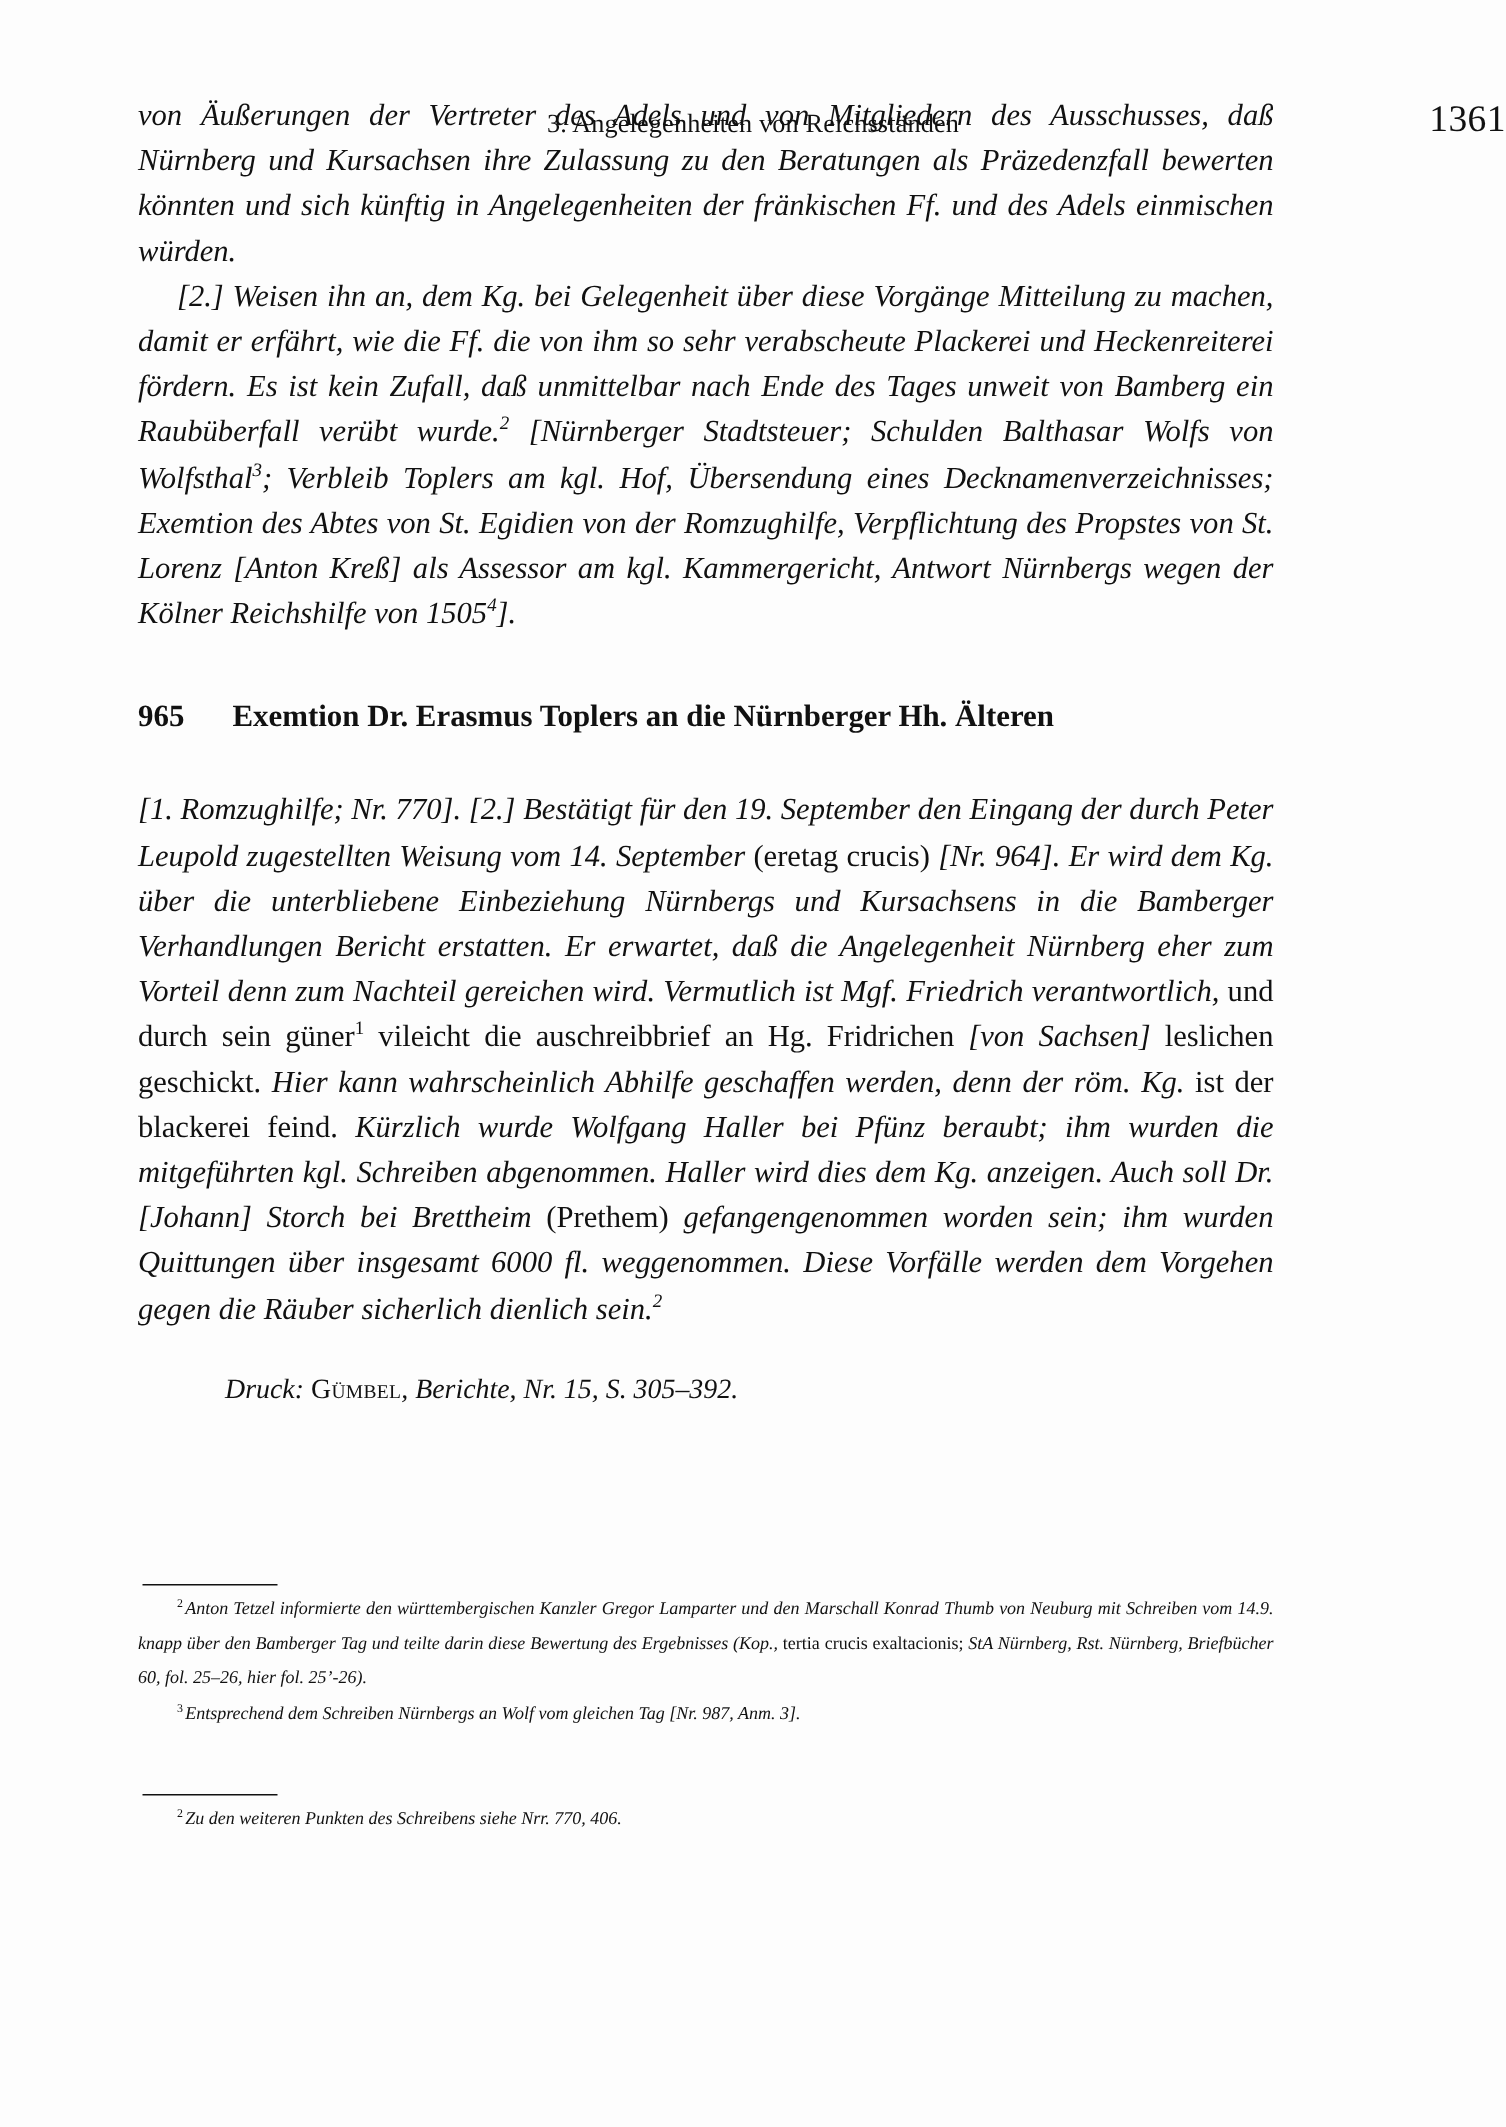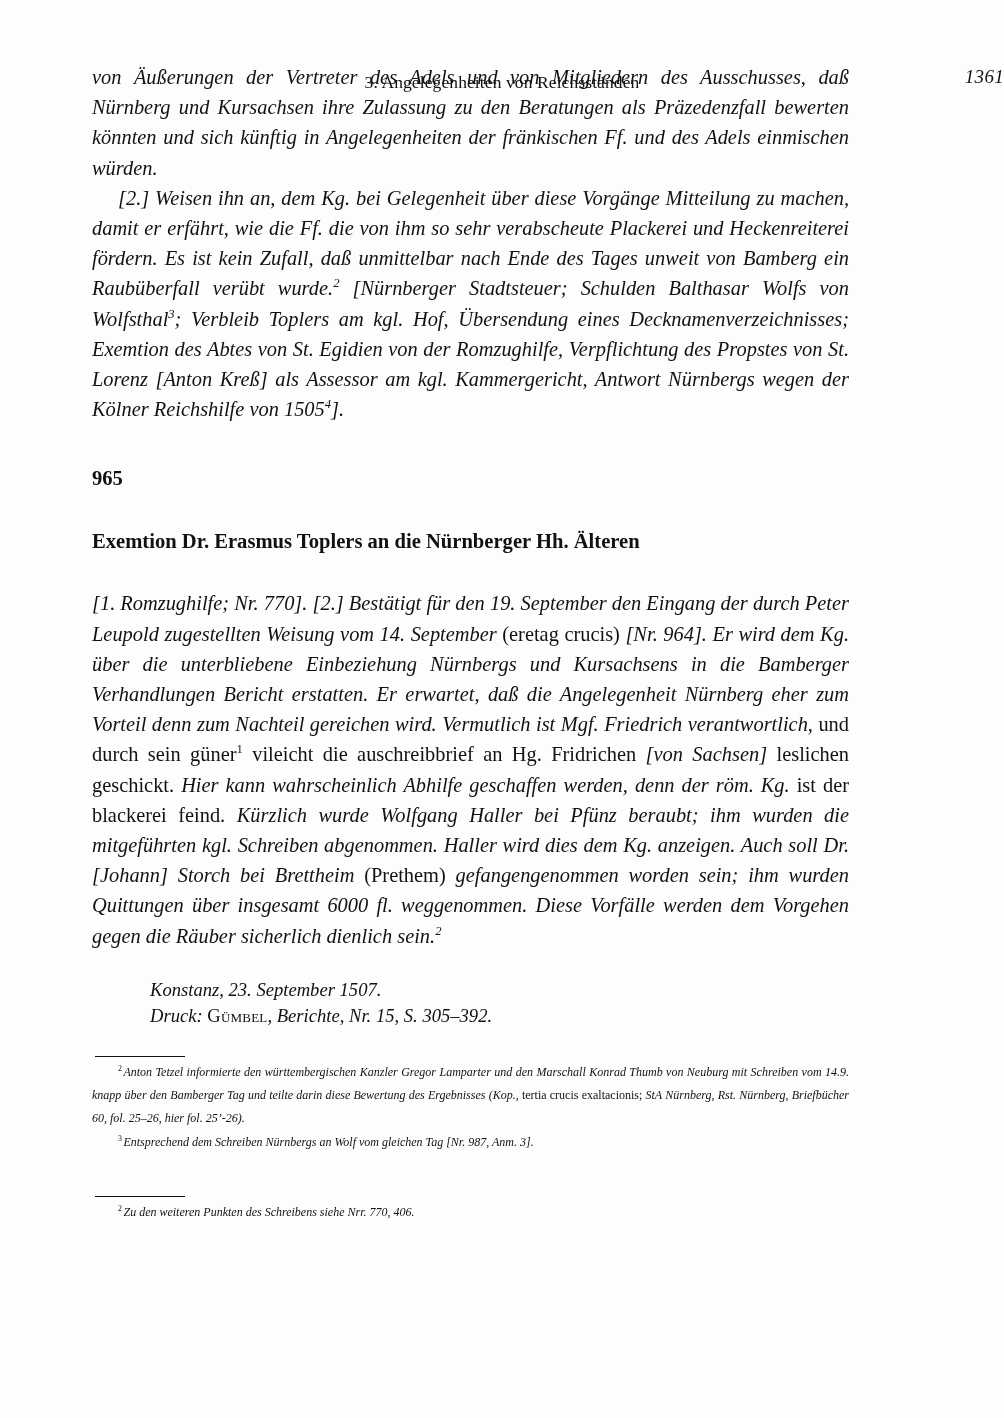--- a/index.html
+++ b/index.html
@@ -38,23 +38,22 @@
     right: 0;
     top: 72px;
     text-align: center;
     font-size: 17.5px;
     letter-spacing: 0.1px;
   }
   .runhead-pageno {
     position: absolute;
     right: 0;
     top: 66px;
-    font-size: 19px;
+    font-size: 25px;
     letter-spacing: 0.3px;
-    font-style: italic;
   }
 
   
   .body-par {
     font-style: italic;
     font-size: 20.4px;
     line-height: 30.2px;
     text-align: justify;
     text-justify: inter-word;
     margin: 0;
@@ -72,21 +71,20 @@
   }
 
   
   .sec-head {
     display: flex;
     font-weight: bold;
     font-size: 20.6px;
     line-height: 28px;
     margin-top: 40px;
     margin-bottom: 0;
-    flex-direction: column;
   }
   .sec-num {
     width: 63px;
     flex: 0 0 63px;
   }
   .sec-title { flex: 1 1 auto; }
 
   .doc-body { margin-top: 33px; }
 
   
@@ -158,21 +156,20 @@
     </p>
 
     <div class="sec-head">
       <span class="sec-num">965</span>
       <span class="sec-title">Exemtion Dr. Erasmus Toplers an die Nürnberger Hh. Älteren</span>
     </div>
 
     <p class="body-par doc-body"><span>[1. Romzughilfe; Nr. 770]. [2.] Bestätigt für den 19. September den Eingang der durch Peter Leupold zugestellten Weisung vom 14. September </span><span class="roman">(eretag crucis)</span><span> [Nr. 964]. Er wird dem Kg. über die unterbliebene Einbeziehung Nürnbergs und Kursachsens in die Bamberger Verhandlungen Bericht erstatten. Er erwartet, daß die Angelegenheit Nürnberg eher zum Vorteil denn zum Nachteil gereichen wird. Vermutlich ist Mgf. Friedrich verantwortlich,</span><span class="roman"> und durch sein güner</span><sup class="roman">1</sup><span class="roman"> vileicht die auschreibbrief an Hg. Fridrichen </span><span>[von Sachsen]</span><span class="roman"> leslichen geschickt. </span><span>Hier kann wahrscheinlich Abhilfe geschaffen werden, denn der röm. Kg.</span><span class="roman"> ist der blackerei feind. </span><span>Kürzlich wurde Wolfgang Haller bei Pfünz beraubt; ihm wurden die mitgeführten kgl. Schreiben abgenommen. Haller wird dies dem Kg. anzeigen. Auch soll Dr. [Johann] Storch bei Brettheim </span><span class="roman">(Prethem)</span><span> gefangengenommen worden sein; ihm wurden Quittungen über insgesamt 6000 fl. weggenommen. Diese Vorfälle werden dem Vorgehen gegen die Räuber sicherlich dienlich sein.</span><sup>2</sup></p>
 
     <div class="source-block">
-      <p class="source-line">Konstanz, 23. September 1507.</p>
       <p class="source-line"><span>Druck: </span><span class="smallcaps">Gümbel</span><span>, Berichte, Nr. 15, S. 305–392.</span></p>
     </div>
 
   </div>
 
   <div class="fn-zone upper">
     <div class="fn-rule"></div>
 
     <p class="fn-item hang"><span class="fn-marker">2</span><span>Anton Tetzel informierte den württembergischen Kanzler Gregor Lamparter und den Marschall Konrad Thumb von Neuburg mit Schreiben vom 14.9. knapp über den Bamberger Tag und teilte darin diese Bewertung des Ergebnisses (Kop., </span><span class="roman">tertia crucis exaltacionis;</span><span> StA Nürnberg, Rst. Nürnberg, Briefbücher 60, fol. 25–26, hier fol. 25’-26).</span></p>
 

